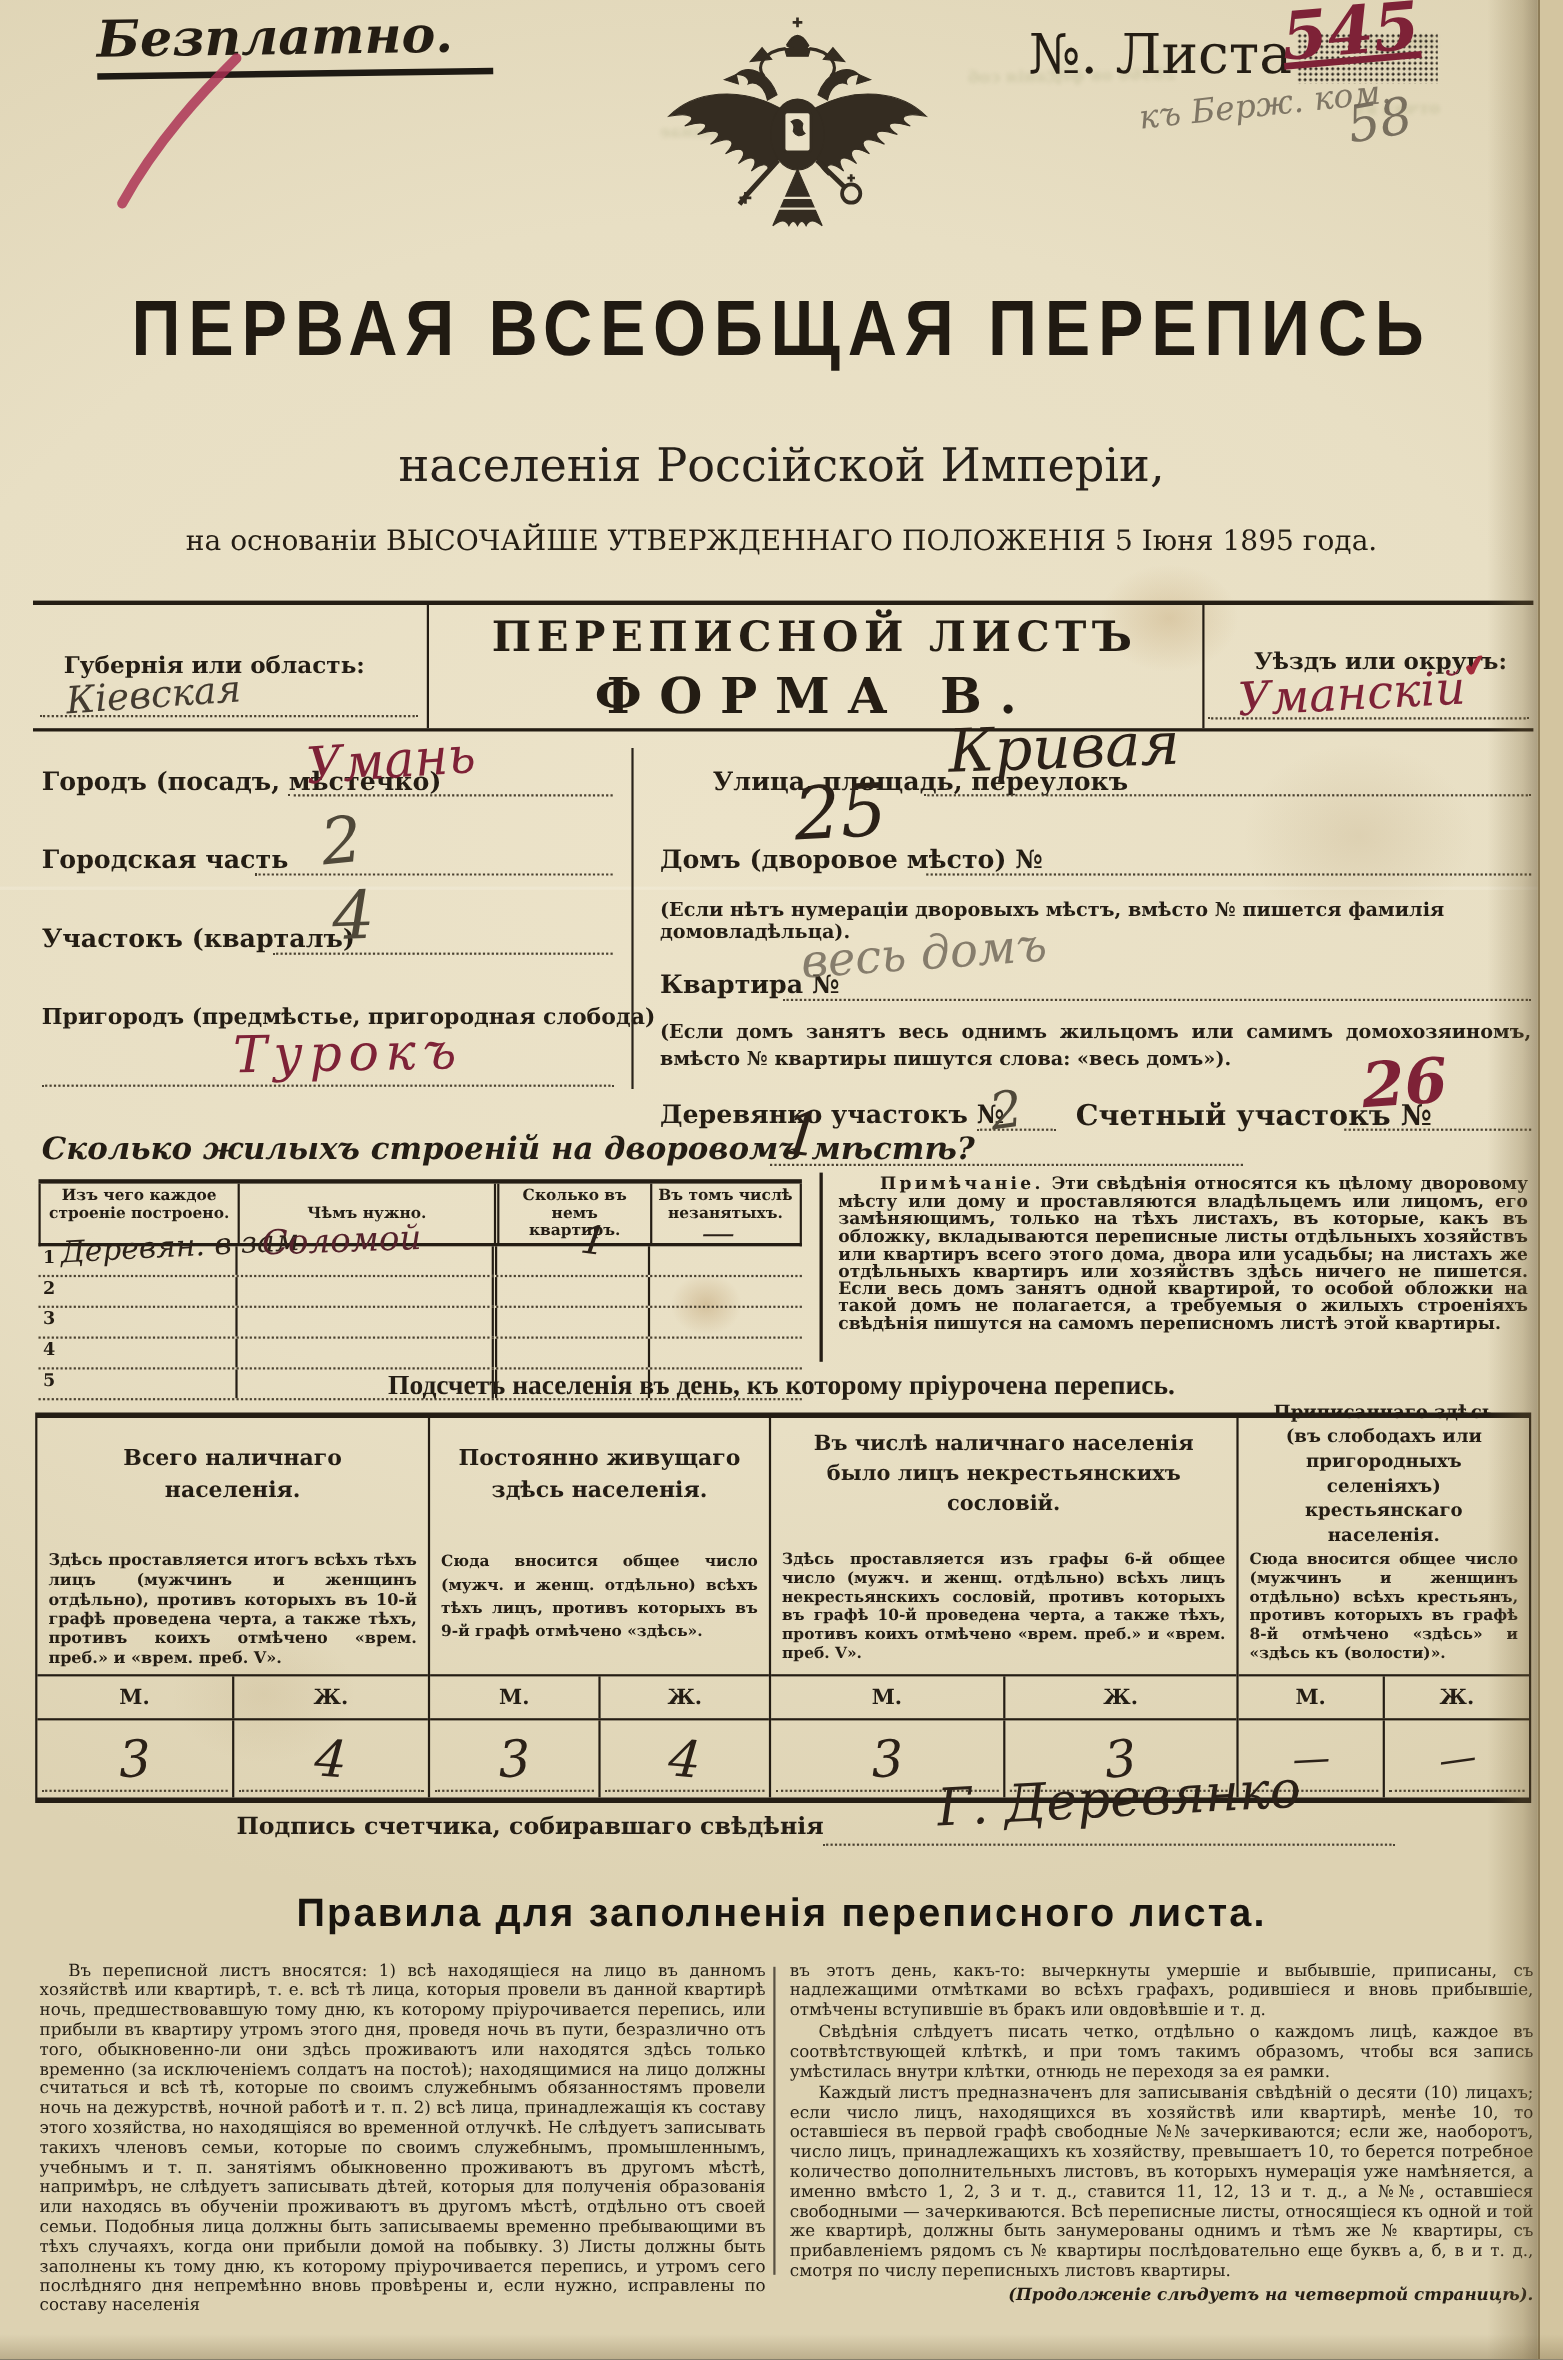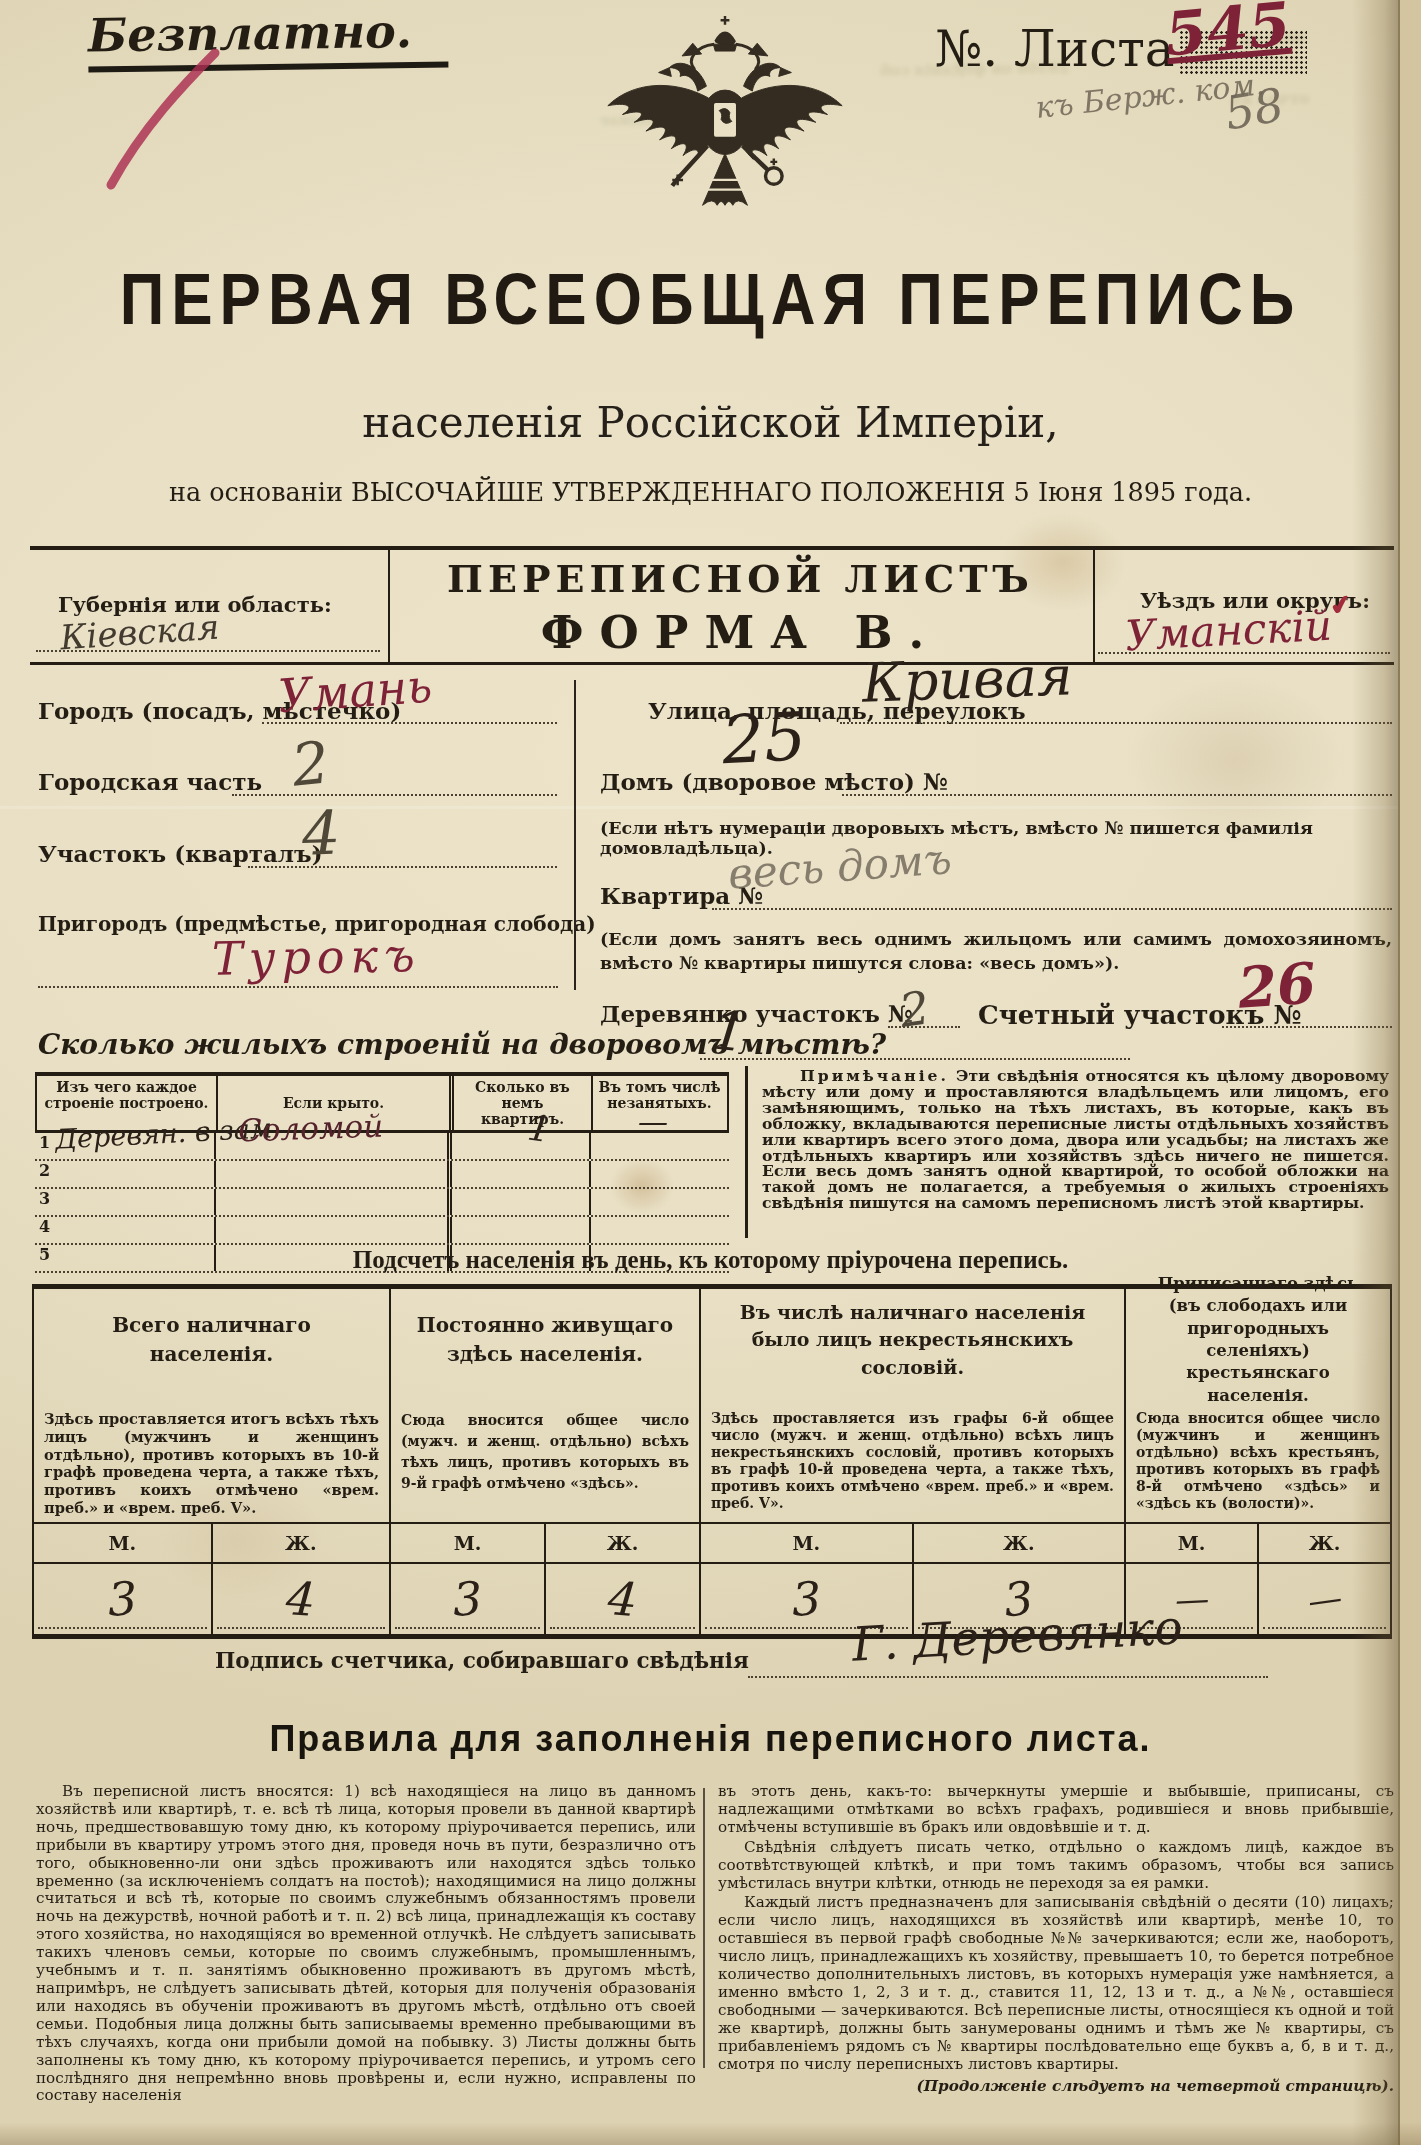--- a/index.html
+++ b/index.html
@@ -192,21 +192,21 @@
   <div class="dot" style="left:1222px;top:1026px;width:170px;"></div>
   <div class="hw ink-red" style="left:1238px;top:952px;font-size:56px;font-weight:bold;transform:rotate(-4deg);">26</div>
 
   <div class="abs" style="left:38px;top:1028px;font-style:italic;font-weight:bold;font-size:28px;white-space:nowrap;">Сколько жилыхъ строеній на дворовомъ мѣстѣ?</div>
   <div class="dot" style="left:700px;top:1058px;width:430px;"></div>
   <div class="hw" style="left:712px;top:1000px;font-size:54px;transform:rotate(6deg);">1</div>
 
   <div class="btable">
     <div class="hrow">
       <div class="hcell c1">Изъ чего каждое строеніе построено.</div>
-      <div class="hcell c2" style="display:flex;align-items:center;justify-content:center;">Если крыто.</div>
+      <div class="hcell c2" style="display:flex;align-items:center;justify-content:center;">Чѣмъ нужно.</div>
       <div class="hcell c3">Сколько въ немъ квартиръ.</div>
       <div class="hcell c4">Въ томъ числѣ незанятыхъ.</div>
     </div>
     <div class="row">
       <div class="cell c1"><span class="rownum">1</span></div>
       <div class="cell c2"></div>
         <div class="cell c3"></div>
         <div class="cell c4"></div>
     </div>
     <div class="row">

